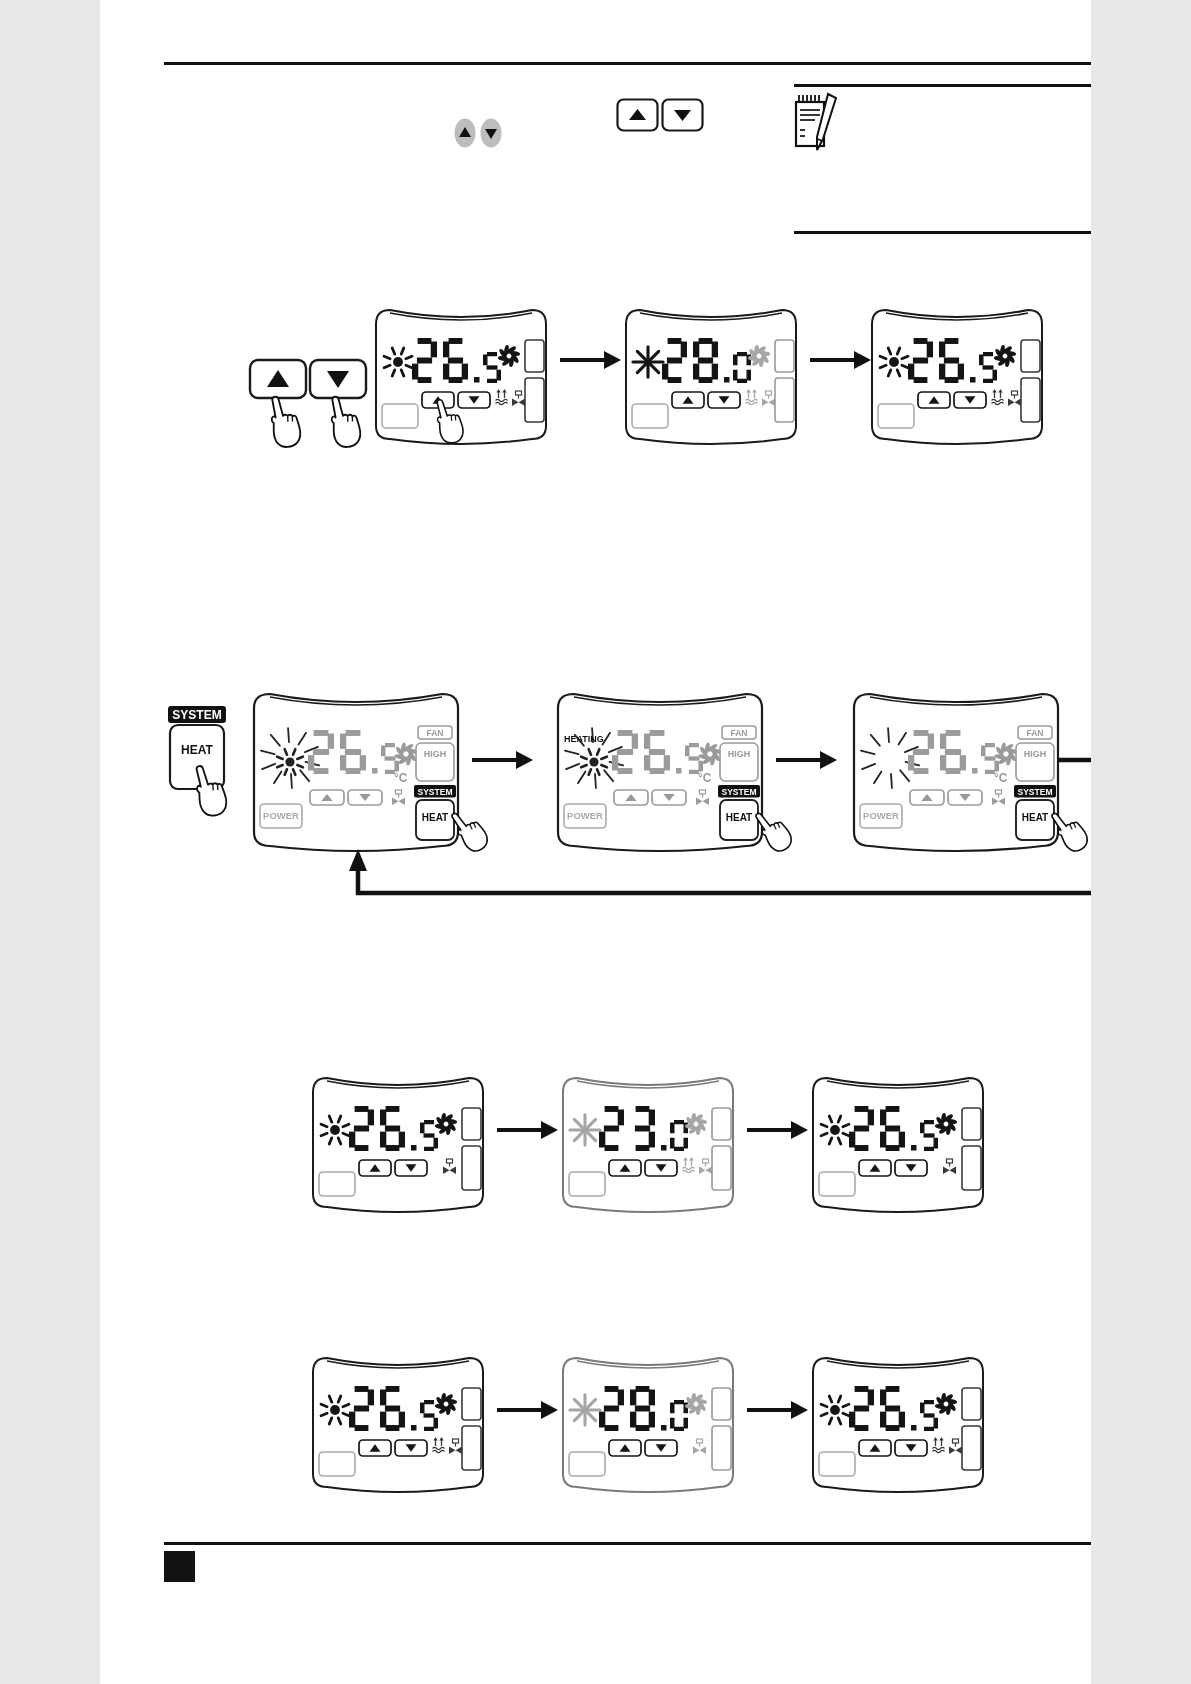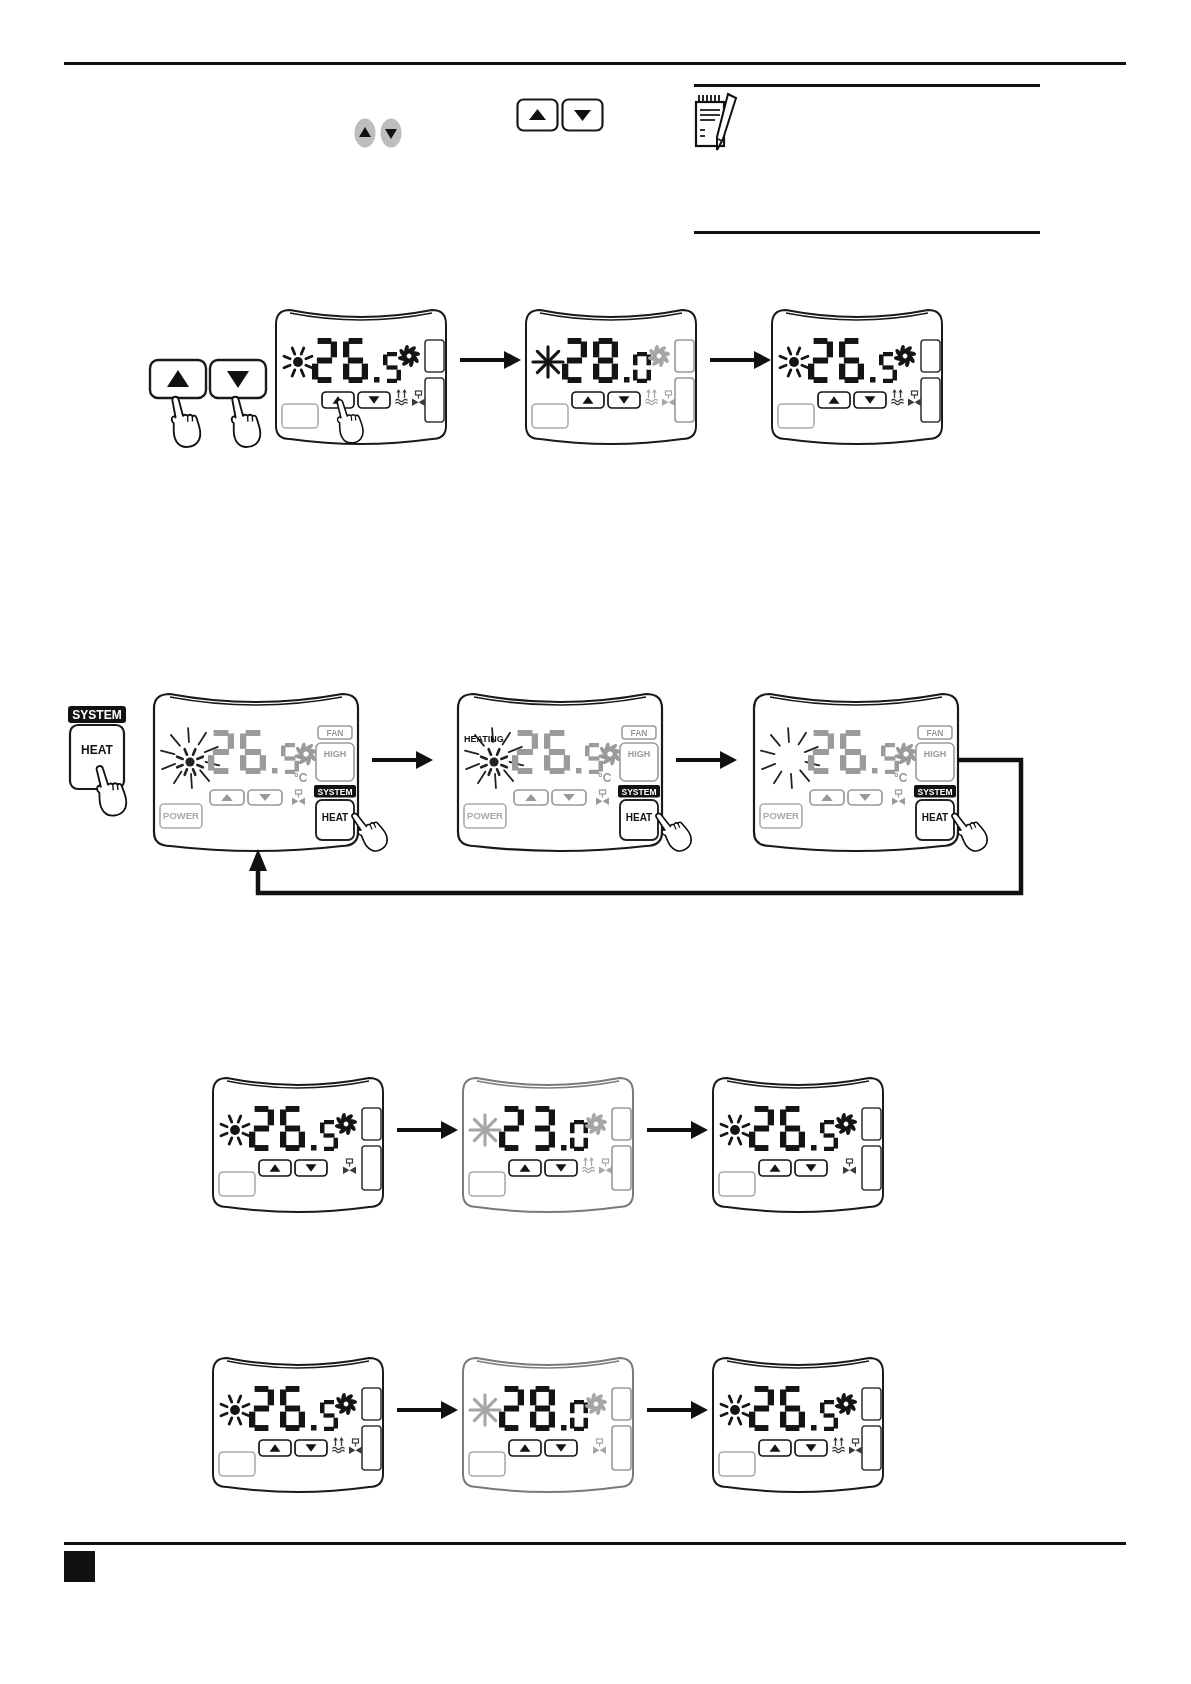--- a/index.html
+++ b/index.html
@@ -1,16 +1,16 @@
 <!DOCTYPE html>
 <html><head>
 <meta charset="utf-8">
 <style>
   html,body{margin:0;padding:0;background:#e8e8e8;}
-  .page{position:relative;width:1191px;height:1684px;background:#ffffff;margin:0 auto;
+  .page{position:relative;width:991px;height:1684px;background:#ffffff;margin:0 auto;
         font-family:"Liberation Sans", sans-serif;overflow:hidden;}
   .abs{position:absolute;}
   .rule{position:absolute;background:#111;}
   svg{display:block;overflow:visible;}
   svg text{font-family:"Liberation Sans", sans-serif;}
 </style>
 </head>
 <body>
 
 <div class="page">

